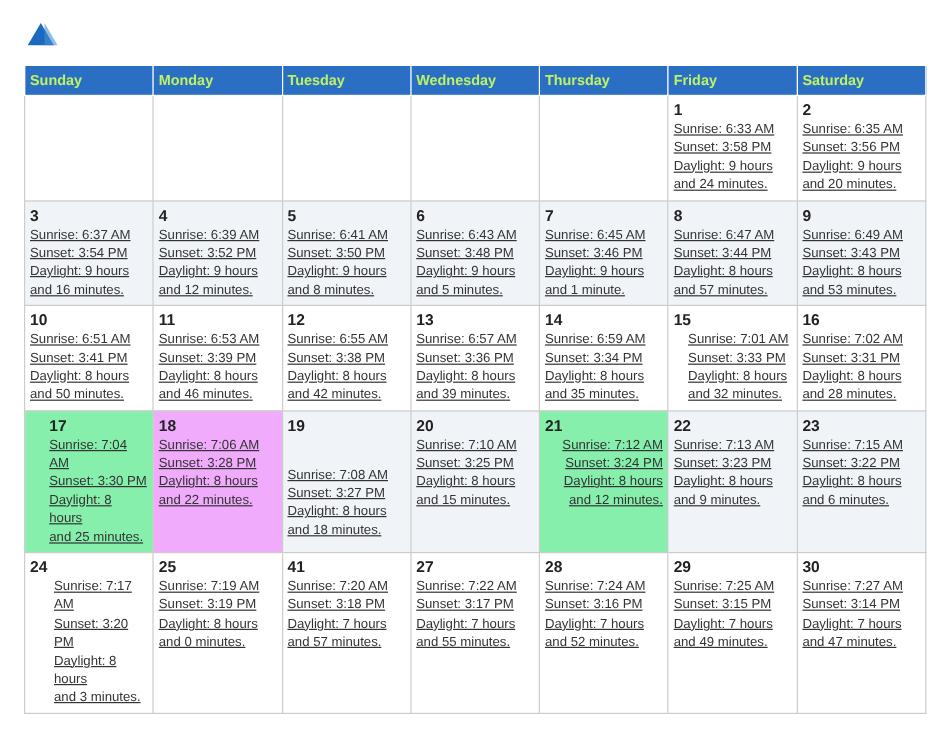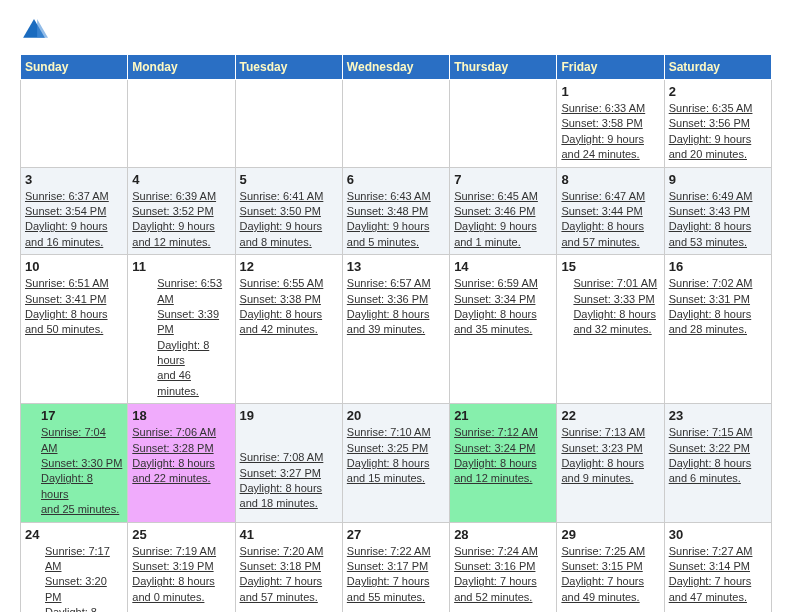--- a/index.html
+++ b/index.html
@@ -58,21 +58,21 @@
       color: #444;
       margin-top: 2px;
     }
     table {
       width: 100%;
       border-collapse: collapse;
       table-layout: fixed;
     }
     thead tr th {
       background: #2a6fc4;
-      color: #fef9c3;
+      color: #bef264;
       font-size: 12px;
       font-weight: bold;
       padding: 5px 4px;
       text-align: left;
       border: 1px solid #fff;
     }
     tbody tr td {
       vertical-align: top;
       padding: 4px 4px;
       border: 1px solid #ccc;
@@ -209,21 +209,21 @@
         <tr>
           <td>
             <div class="day-num">10</div>
             <div class="day-detail" style="white-space: pre-line;">Sunrise: 6:51 AM
 Sunset: 3:41 PM
 Daylight: 8 hours
 and 50 minutes.</div>
           </td>
           <td>
             <div class="day-num">11</div>
-            <div class="day-detail" style="white-space: pre-line; margin-left: 25px;">Sunrise: 6:53 AM
+            <div class="day-detail" style="white-space: pre-line;">Sunrise: 6:53 AM
 Sunset: 3:39 PM
 Daylight: 8 hours
 and 46 minutes.</div>
           </td>
           <td>
             <div class="day-num">12</div>
             <div class="day-detail" style="white-space: pre-line;">Sunrise: 6:55 AM
 Sunset: 3:38 PM
 Daylight: 8 hours
 and 42 minutes.</div>
@@ -281,21 +281,21 @@
           </td>
           <td style="background: rgb(240, 244, 248);">
             <div class="day-num">20</div>
             <div class="day-detail" style="white-space: pre-line;">Sunrise: 7:10 AM
 Sunset: 3:25 PM
 Daylight: 8 hours
 and 15 minutes.</div>
           </td>
           <td style="background: #86efac;">
             <div class="day-num">21</div>
-            <div class="day-detail" style="white-space: pre-line;">Sunrise: 7:12 AM
+            <div class="day-detail" style="white-space: pre-line; text-align: right;">Sunrise: 7:12 AM
 Sunset: 3:24 PM
 Daylight: 8 hours
 and 12 minutes.</div>
           </td>
           <td style="background: rgb(240, 244, 248);">
             <div class="day-num">22</div>
             <div class="day-detail" style="white-space: pre-line;">Sunrise: 7:13 AM
 Sunset: 3:23 PM
 Daylight: 8 hours
 and 9 minutes.</div>

